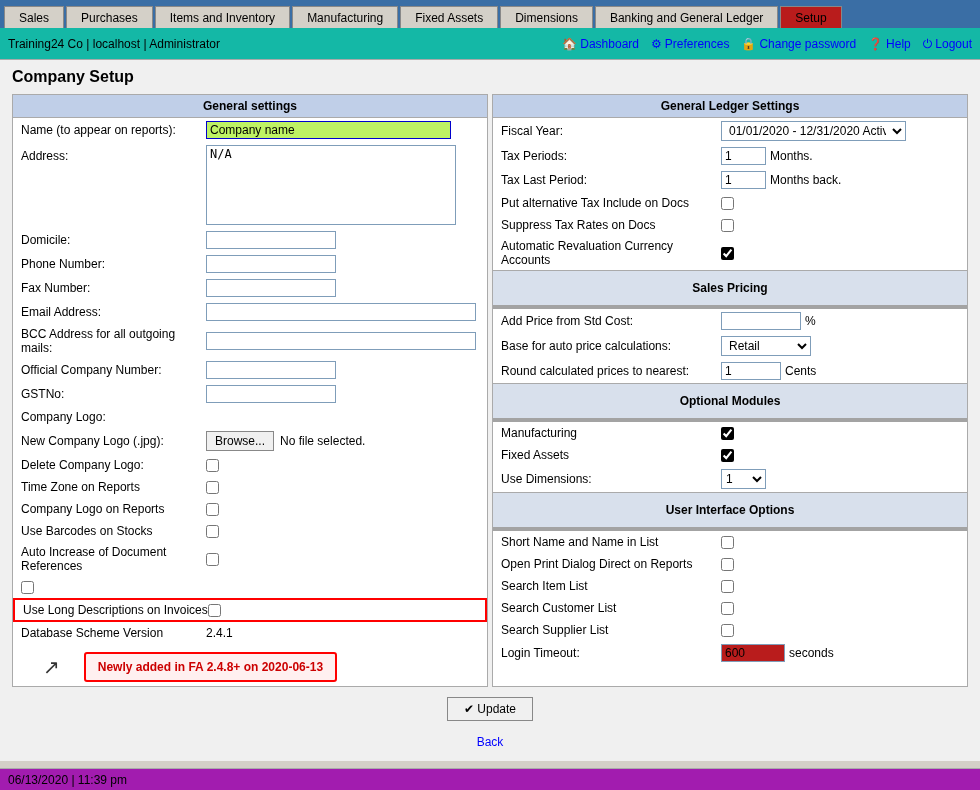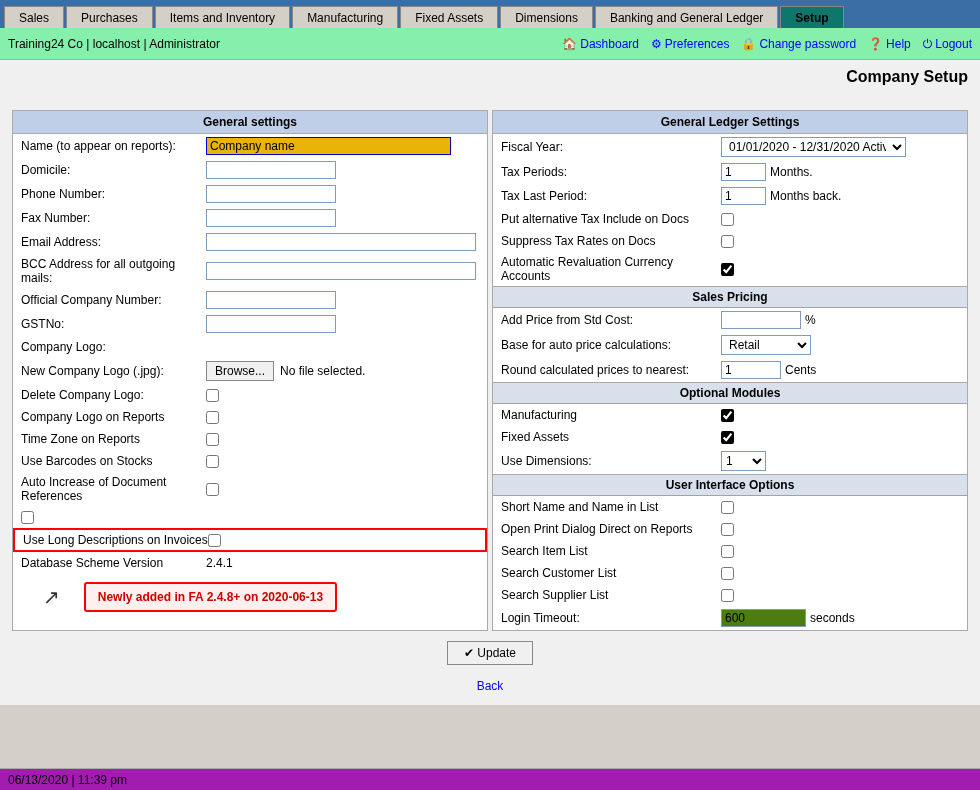--- a/index.html
+++ b/index.html
@@ -1,31 +1,31 @@
 <!DOCTYPE html>
 <html><head>
   <meta charset="utf-8">
   <style>
     * { box-sizing: border-box; margin: 0; padding: 0; }
     body { font-family: Arial, sans-serif; font-size: 12px; background: #d4d0c8; width: 980px; height: 790px; overflow: hidden; }
 
     
     .top-nav { display: flex; background: #3a6ea5; height: 28px; align-items: flex-end; padding-left: 4px; }
     .nav-tab { padding: 3px 14px; background: #d4d0c8; border: 1px solid #888; border-bottom: none; margin-right: 2px; cursor: pointer; font-size: 12px; color: #000; height: 22px; display: flex; align-items: center; }
-    .nav-tab.active { background: #0f766e; font-weight: bold; }
-
-    
-    .header-bar { background: #86efac; border-bottom: 1px solid #aaa; height: 32px; display: flex; align-items: center; justify-content: space-between; padding: 0 8px; }
+    .nav-tab.active { background: #b91c1c; font-weight: normal; }
+
+    
+    .header-bar { background: #14b8a6; border-bottom: 1px solid #aaa; height: 32px; display: flex; align-items: center; justify-content: space-between; padding: 0 8px; }
     .header-left { font-size: 12px; color: #000; }
     .header-right { display: flex; gap: 12px; align-items: center; }
     .header-right a { font-size: 12px; color: #00f; text-decoration: none; display: flex; align-items: center; gap: 3px; cursor: pointer; }
 
     
     .page-content { padding: 8px 12px; background: #f0f0f0; }
-    .page-title { font-size: 16px; font-weight: bold; margin-bottom: 24px; text-align: right; }
+    .page-title { font-size: 16px; font-weight: bold; margin-bottom: 8px; }
 
     
     .main-layout { display: flex; gap: 4px; }
 
     
     .panel { background: #fff; border: 1px solid #aaa; flex: 1; }
     .panel-header { background: #c0cfe8; text-align: center; font-weight: bold; padding: 4px; border-bottom: 1px solid #aaa; font-size: 12px; }
 
     
     .form-row { display: flex; align-items: center; padding: 3px 8px; min-height: 22px; }
@@ -41,21 +41,21 @@
 
     select.form-control { height: 20px; }
 
     
     input[type=checkbox] { width: 13px; height: 13px; }
 
     
     .highlight-row { background: #fff; border: 2px solid red; }
 
     
-    .section-sub-header { background: #d8e0ec; text-align: center; font-weight: bold; padding: 3px; font-size: 12px; border-top: 1px solid #aaa; border-bottom: 1px solid #a3a3a3; }
+    .section-sub-header { background: #d8e0ec; text-align: center; font-weight: bold; padding: 10px; font-size: 12px; border-top: 1px solid #aaa; border-bottom: 4px solid #a3a3a3; }
 
     
     .right-panel { width: 430px; flex-shrink: 0; }
 
     
     .fiscal-row { display: flex; align-items: center; padding: 3px 8px; min-height: 22px; }
     .fiscal-label { width: 220px; flex-shrink: 0; }
     .fiscal-value { display: flex; align-items: center; gap: 4px; }
 
     
@@ -77,27 +77,27 @@
 
     
     .browse-btn { background: #f0f0f0; border: 1px solid #888; padding: 2px 8px; font-size: 12px; cursor: pointer; }
     .no-file-text { margin-left: 6px; font-size: 12px; }
 
     .months-input { border: 1px solid #7f9db9; background: #fff; width: 45px; font-size: 12px; padding: 1px 3px; }
 
     .price-input { border: 1px solid #7f9db9; background: #fff; width: 80px; font-size: 12px; padding: 1px 3px; }
     .price-input-sm { border: 1px solid #7f9db9; background: #fff; width: 60px; font-size: 12px; padding: 1px 3px; }
 
-    .login-input { border: 1px solid #7f9db9; background: #4d7c0f; width: 85px; font-size: 12px; padding: 1px 3px; }
+    .login-input { border: 1px solid #7f9db9; background: #b91c1c; width: 64px; font-size: 12px; padding: 1px 3px; }
 
     .dim-select { border: 1px solid #7f9db9; background: #fff; font-size: 12px; height: 20px; width: 45px; }
 
     .checked-checkbox { accent-color: #000; }
 
-    .name-input { border: 1px solid #0000cc; background: #eab308; width: 245px; font-size: 12px; padding: 1px 3px; }
+    .name-input { border: 1px solid #0000cc; background: #bef264; width: 245px; font-size: 12px; padding: 1px 3px; }
   </style>
 </head>
 <body>
 
 <div class="top-nav">
   <div class="nav-tab">Sales</div>
   <div class="nav-tab">Purchases</div>
   <div class="nav-tab">Items and Inventory</div>
   <div class="nav-tab">Manufacturing</div>
   <div class="nav-tab">Fixed Assets</div>
@@ -138,20 +138,24 @@
   <div class="main-layout">
 
     <div class="panel">
       <div class="panel-header">General settings</div>
 
       <div class="form-row">
         <div class="form-label">Name (to appear on reports):</div>
         <input class="name-input" type="text" value="Company name" style="">
       </div>
 
+      <div class="address-area">
+        <div class="address-label form-label">Address:</div>
+        <textarea class="form-control" style="">N/A</textarea>
+      </div>
 
       <div class="form-row">
         <div class="form-label">Domicile:</div>
         <input class="form-control form-control-medium" type="text" style="">
       </div>
 
       <div class="form-row">
         <div class="form-label">Phone Number:</div>
         <input class="form-control form-control-medium" type="text" style="">
       </div>
@@ -191,26 +195,26 @@
         <button class="browse-btn">Browse...</button>
         <span class="no-file-text">No file selected.</span>
       </div>
 
       <div class="form-row">
         <div class="form-label">Delete Company Logo:</div>
         <input type="checkbox" style="">
       </div>
 
       <div class="form-row">
+        <div class="form-label">Time Zone on Reports</div>
+        <input type="checkbox" style="">
+      </div>
+
+      <div class="form-row">
         <div class="form-label">Company Logo on Reports</div>
-        <input type="checkbox" style="">
-      </div>
-
-      <div class="form-row">
-        <div class="form-label">Time Zone on Reports</div>
         <input type="checkbox" style="">
       </div>
 
       <div class="form-row">
         <div class="form-label">Use Barcodes on Stocks</div>
         <input type="checkbox" style="">
       </div>
 
       <div class="form-row">
         <div class="form-label">Auto Increase of Document References</div>

